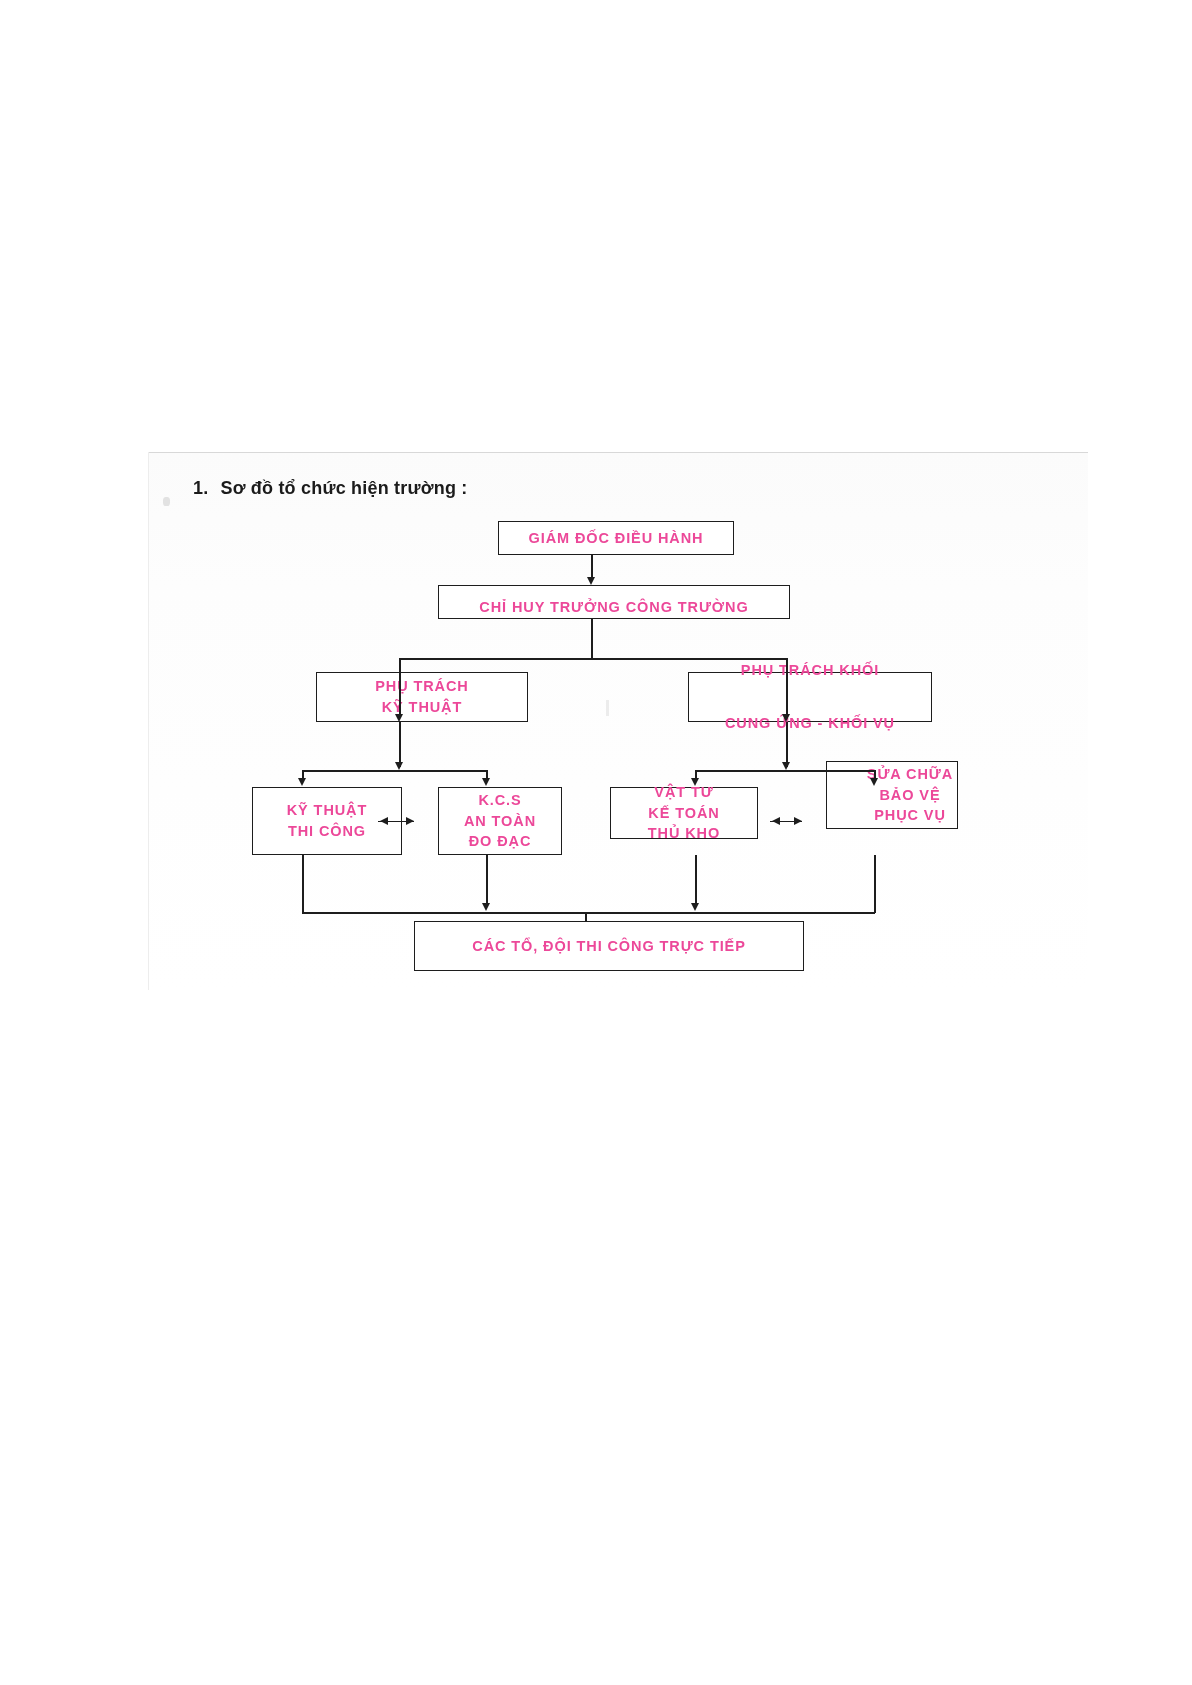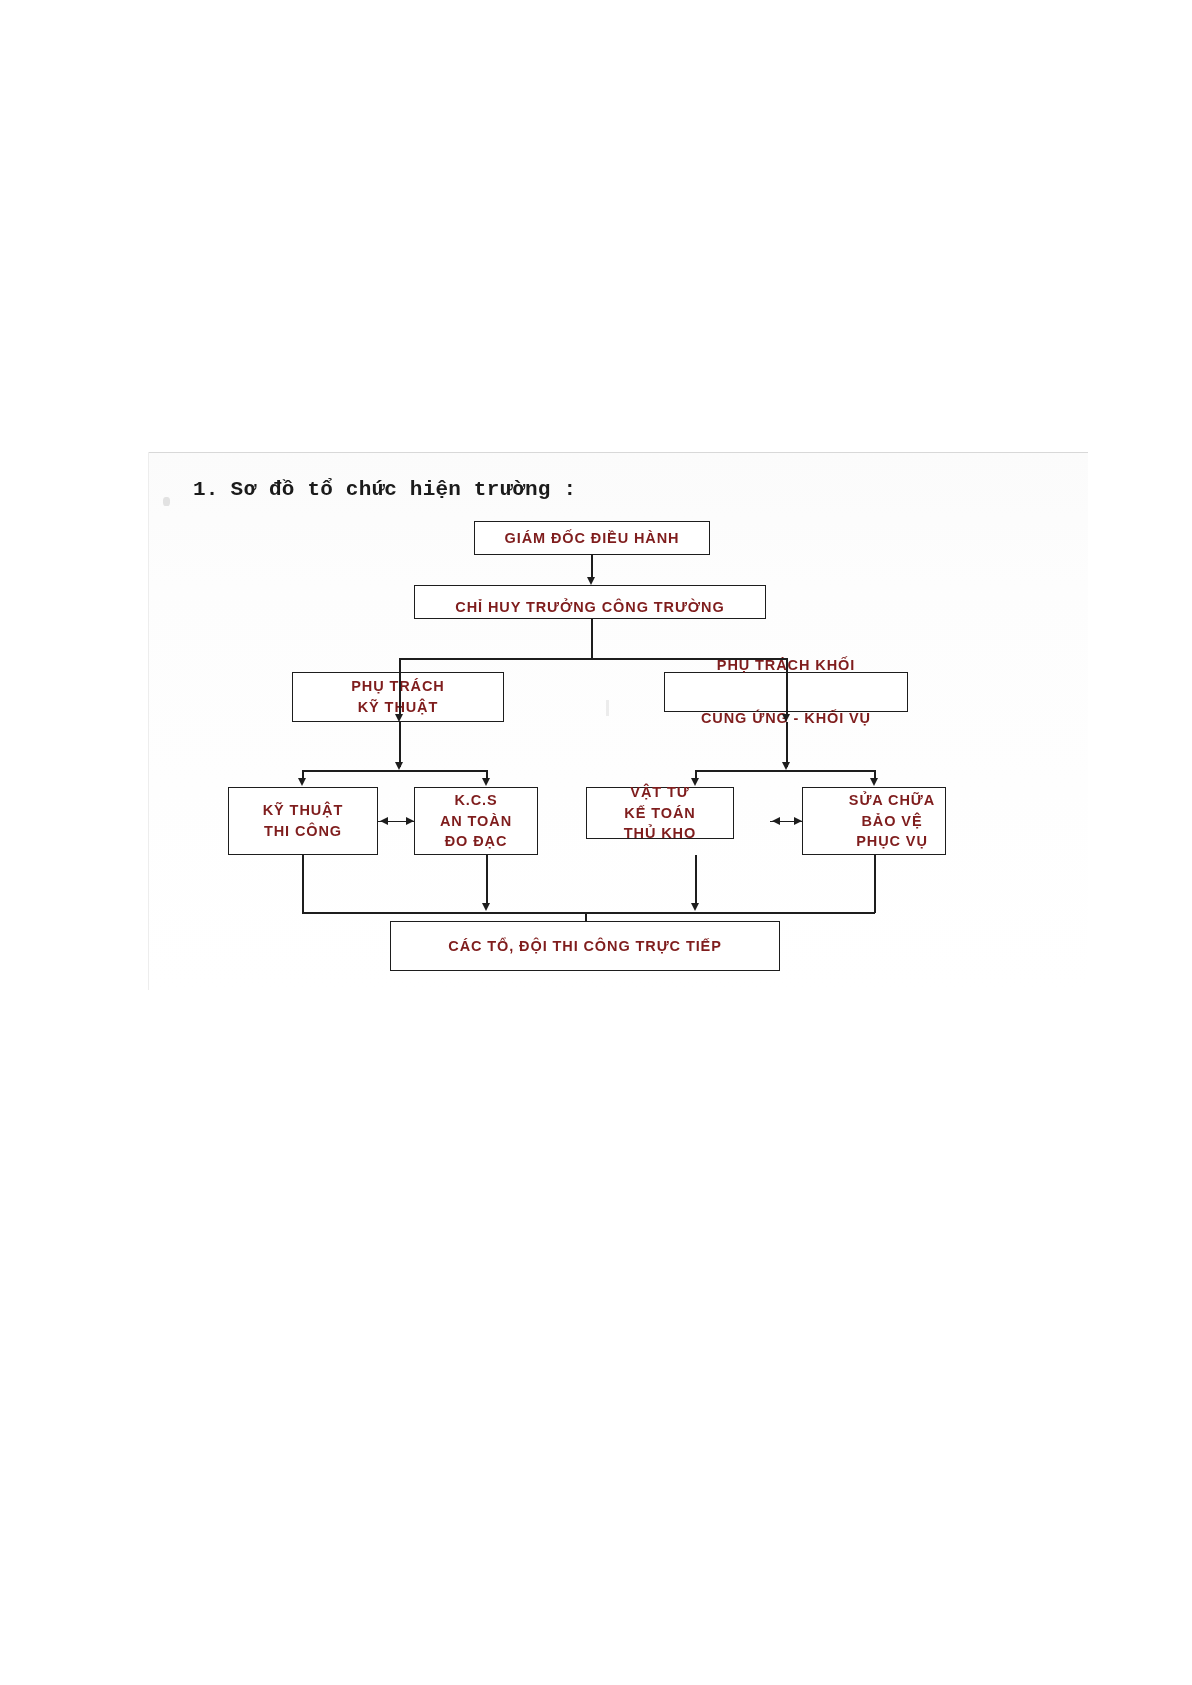--- a/index.html
+++ b/index.html
@@ -59,65 +59,66 @@
     left: 606px; top: 700px;
     width: 3px; height: 16px;
     background: #ececec;
   }
 
   
   #heading {
     position: absolute;
     left: 193px;
     top: 478px;
-    font-family: Liberation Mono, monospace;
-    font-size: 21px;
+    font-family: Liberation Sans, sans-serif;
+    font-size: 18px;
     font-weight: 700;
     color: #1b1b1b;
     letter-spacing: .2px;
     white-space: nowrap;
   }
   #heading .num { margin-right: 12px; }
 
   
   #chart {
     position: absolute;
     left: 0; top: 0;
     width: 1192px;
     height: 1685px;
   }
   .node {
     position: absolute;
     box-sizing: border-box;
     border: 1.6px solid #1d1d1d;
     background: #ffffff;
-    color: #7f1d1d;
+    color: #ec4899;
     font-family: "Liberation Sans", sans-serif;
     font-weight: 700;
     font-size: 14.5px;
     letter-spacing: .9px;
     line-height: 1.42;
     display: flex;
     flex-direction: column;
     align-items: center;
     justify-content: center;
     text-align: center;
     white-space: nowrap;
+    margin-left: 24px;
   }
   .node .ln { display: block; }
 
   
   #node-ceo         { left: 474px; top: 521px; width: 236px; height: 34px; }
   #node-site-chief  { left: 414px; top: 585px; width: 352px; height: 34px; justify-content: flex-end; }
   #node-tech-head   { left: 292px; top: 672px; width: 212px; height: 50px; }
-  #node-supply-head { left: 664px; top: 672px; width: 244px; height: 40px; gap: 32px; }
+  #node-supply-head { left: 664px; top: 672px; width: 244px; height: 50px; gap: 32px; }
   #node-tech-exec   { left: 228px; top: 787px; width: 150px; height: 68px; }
   #node-kcs         { left: 414px; top: 787px; width: 124px; height: 68px; }
   #node-materials   { left: 586px; top: 787px; width: 148px; height: 52px; text-align: center; }
-  #node-repair      { left: 802px; top: 787px; width: 144px; height: 68px; padding-left: 36px; }
+  #node-repair      { left: 802px; top: 761px; width: 132px; height: 68px; padding-left: 36px; }
   #node-teams       { left: 390px; top: 921px; width: 390px; height: 50px; }
 
   
   .ln-v, .ln-h {
     position: absolute;
     background: #1d1d1d;
   }
   .ln-v { width: 1.6px; }
   .ln-h { height: 1.6px; }
 

